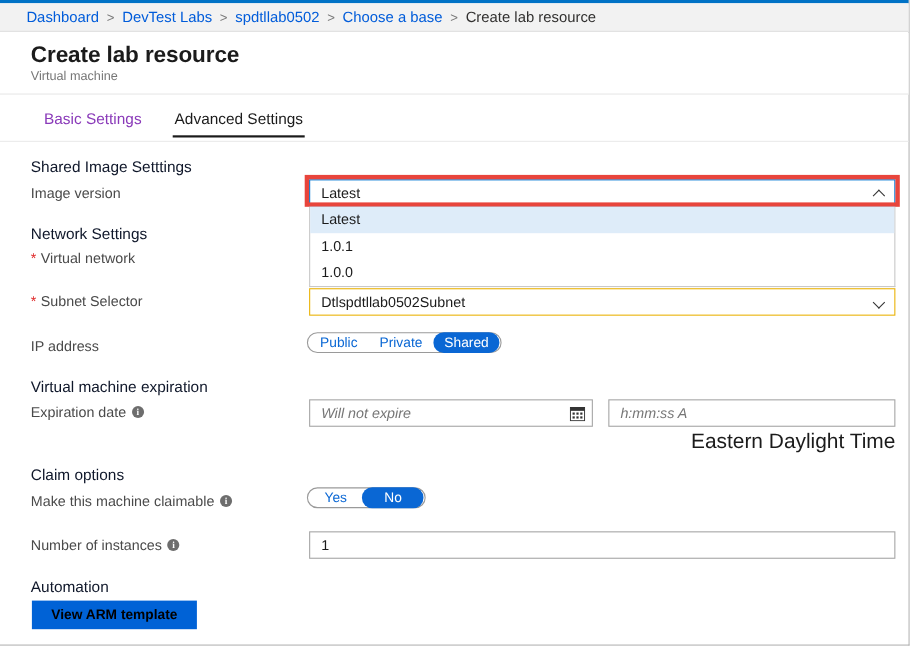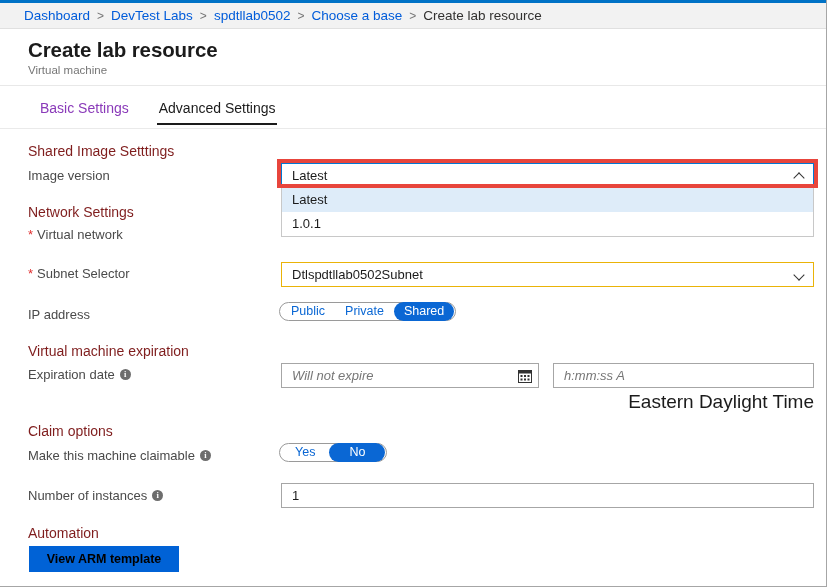--- a/index.html
+++ b/index.html
@@ -114,21 +114,21 @@
   
   .form {
     position: absolute;
     left: 0; top: 129px;
     width: 827px;
   }
   .section-head {
     position: absolute;
     left: 28px;
     font-size: 14px;
-    color: #7f1d1d;
+    color: #0f172a;
     white-space: nowrap;
   }
   .field-label {
     position: absolute;
     left: 28px;
     font-size: 13px;
     color: #4a4a4a;
     white-space: nowrap;
     display: flex;
     align-items: center;
@@ -332,20 +332,21 @@
 
     <div class="ctl select-box focused" style="left:281px; top:34px; width:533px;">
       <span class="val">Latest</span>
       <span class="chev up"></span>
     </div>
     <div class="redbox" style="left:277px; top:30px; width:541px; height:29px;"></div>
 
     <div class="dropdown-list" style="left:281px; top:59px; width:533px;">
       <div class="dd-opt sel">Latest</div>
       <div class="dd-opt">1.0.1</div>
+      <div class="dd-opt">1.0.0</div>
     </div>
 
     <div class="section-head" style="top:75px;">Network Settings</div>
 
     <div class="field-label" style="top:98px;">
       <span class="req-star">*</span>
       <span>Virtual network</span>
     </div>
 
     <div class="field-label" style="top:137px;">

